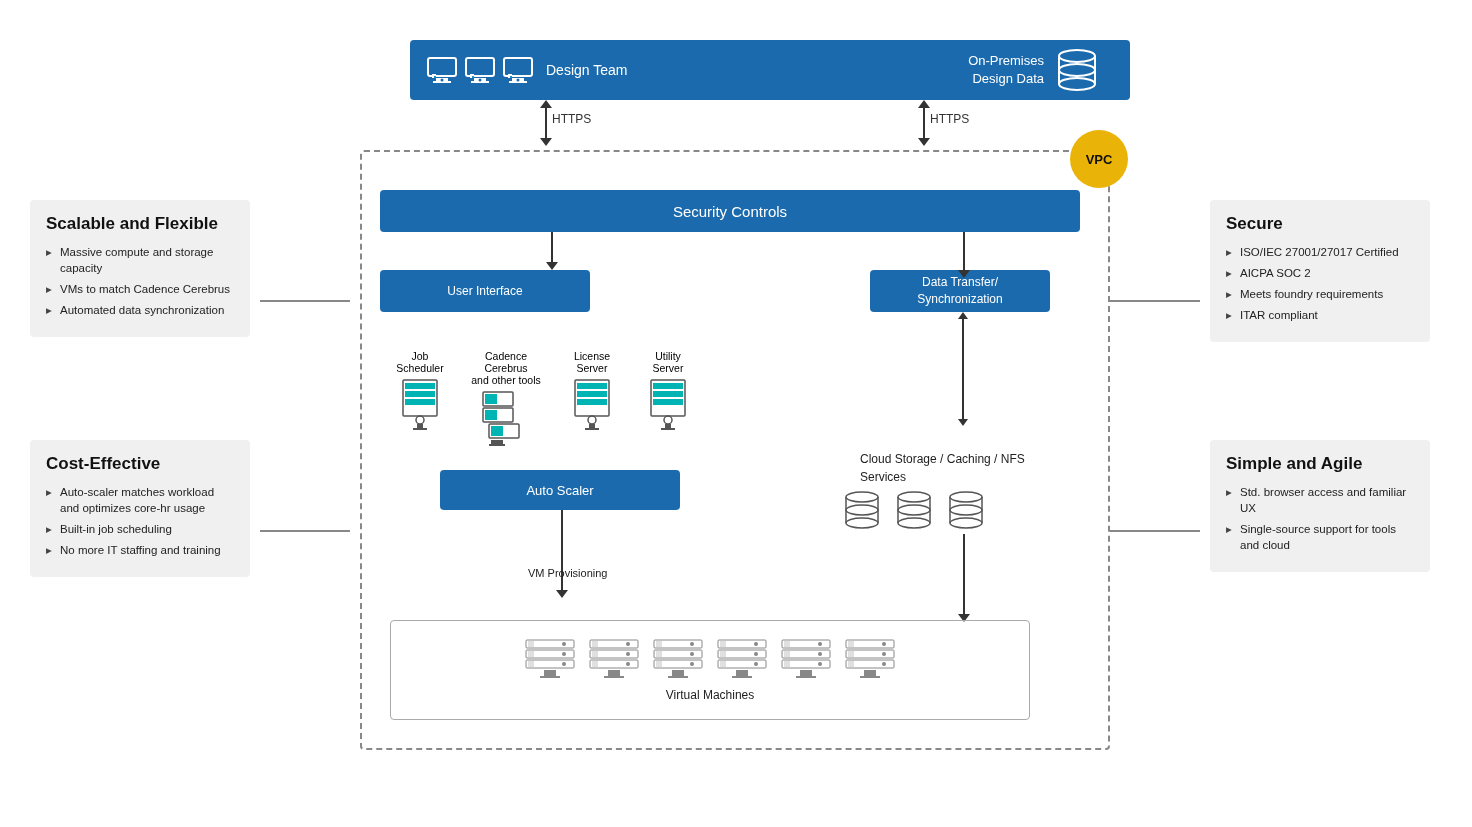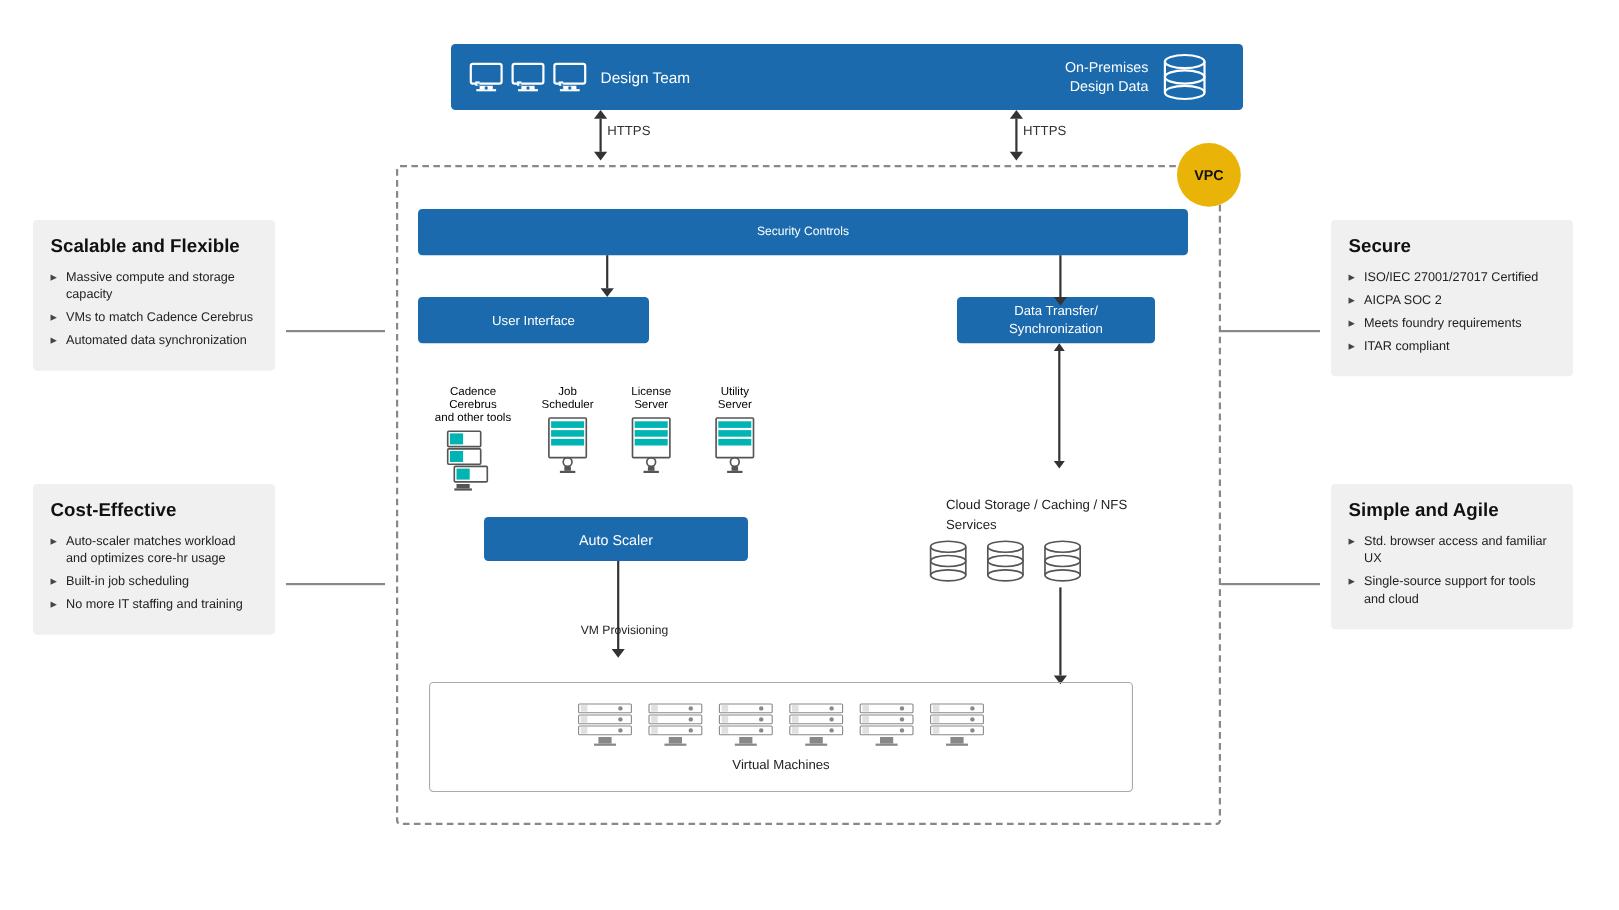--- a/index.html
+++ b/index.html
@@ -140,21 +140,21 @@
     <div style="width:0;height:0;border-left:6px solid transparent;border-right:6px solid transparent;border-bottom:8px solid #333;"></div>
     <div style="width:2px; height:30px; background:#333;"></div>
     <div style="width:0;height:0;border-left:6px solid transparent;border-right:6px solid transparent;border-top:8px solid #333;"></div>
   </div>
   <div style="position:absolute; top:82px; left:580px; font-size:12px; color:#333;">HTTPS</div>
 
   <div style="position:absolute; top:120px; left:10px; width:750px; height:600px; border:2px dashed #888; border-radius:4px;"></div>
 
   <div style="position:absolute; top:100px; left:720px; width:58px; height:58px; background:#eab308; border-radius:50%; display:flex; align-items:center; justify-content:center; font-size:13px; font-weight:bold; color:#111;">VPC</div>
 
-  <div style="position:absolute; top:160px; left:30px; width:700px; height:42px; background:#1a6aad; border-radius:4px; display:flex; align-items:center; justify-content:center; color:white; font-size:11px;">Security Controls</div>
+  <div style="position:absolute; top:160px; left:30px; width:700px; height:42px; background:#1a6aad; border-radius:4px; display:flex; align-items:center; justify-content:center; color:white; font-size:15px;">Security Controls</div>
 
   <div style="position:absolute; top:202px; left:196px; display:flex; flex-direction:column; align-items:center;">
     <div style="width:2px; height:30px; background:#333;"></div>
     <div style="width:0;height:0;border-left:6px solid transparent;border-right:6px solid transparent;border-top:8px solid #333;"></div>
   </div>
 
   <div style="position:absolute; top:240px; left:30px; width:210px; height:42px; background:#1a6aad; border-radius:4px; display:flex; align-items:center; justify-content:center; color:white; font-size:12px;">User Interface</div>
 
   <div style="position:absolute; top:240px; left:520px; width:180px; height:42px; background:#1a6aad; border-radius:4px; display:flex; align-items:center; justify-content:center; color:white; font-size:12px; text-align:center; line-height:1.4;">
     <span>Data Transfer/<br>Synchronization</span>
@@ -165,46 +165,46 @@
     <div style="width:2px; height:100px; background:#333;"></div>
     <div style="width:0;height:0;border-left:5px solid transparent;border-right:5px solid transparent;border-top:7px solid #333;"></div>
   </div>
 
   <div style="position:absolute; top:202px; left:608px; display:flex; flex-direction:column; align-items:center;">
     <div style="width:2px; height:38px; background:#333;"></div>
     <div style="width:0;height:0;border-left:6px solid transparent;border-right:6px solid transparent;border-top:8px solid #333;"></div>
   </div>
 
   <div style="position:absolute; top:320px; left:40px; display:flex; gap:16px; align-items:flex-start;">
-
-    <div style="display:flex;flex-direction:column;align-items:center;gap:4px;font-size:10.5px;text-align:center;width:80px;">
-      <span>Cadence Cerebrus<br>and other tools</span>
-
-      <svg width="50" height="60" viewBox="0 0 50 60">
-        <rect x="2" y="2" width="30" height="14" rx="1" fill="none" stroke="#555" stroke-width="1.5"></rect>
-        <rect x="4" y="4" width="12" height="10" fill="#00b4b4"></rect>
-        <rect x="2" y="18" width="30" height="14" rx="1" fill="none" stroke="#555" stroke-width="1.5"></rect>
-        <rect x="4" y="20" width="12" height="10" fill="#00b4b4"></rect>
-        <rect x="8" y="34" width="30" height="14" rx="1" fill="none" stroke="#555" stroke-width="1.5"></rect>
-        <rect x="10" y="36" width="12" height="10" fill="#00b4b4"></rect>
-        <rect x="10" y="50" width="12" height="4" fill="#555"></rect>
-        <rect x="8" y="54" width="16" height="2" fill="#555"></rect>
-      </svg>
-    </div>
 
     <div style="display:flex;flex-direction:column;align-items:center;gap:4px;font-size:10.5px;text-align:center;width:60px;">
       <span>Job<br>Scheduler</span>
       <svg width="38" height="55" viewBox="0 0 38 55">
         <rect x="2" y="2" width="34" height="36" rx="1" fill="none" stroke="#555" stroke-width="1.5"></rect>
         <rect x="4" y="5" width="30" height="6" fill="#00b4b4"></rect>
         <rect x="4" y="13" width="30" height="6" fill="#00b4b4"></rect>
         <rect x="4" y="21" width="30" height="6" fill="#00b4b4"></rect>
         <circle cx="19" cy="42" r="4" fill="none" stroke="#555" stroke-width="1.5"></circle>
         <rect x="16" y="46" width="6" height="4" fill="#555"></rect>
         <rect x="12" y="50" width="14" height="2" fill="#555"></rect>
+      </svg>
+    </div>
+
+    <div style="display:flex;flex-direction:column;align-items:center;gap:4px;font-size:10.5px;text-align:center;width:80px;">
+      <span>Cadence Cerebrus<br>and other tools</span>
+
+      <svg width="50" height="60" viewBox="0 0 50 60">
+        <rect x="2" y="2" width="30" height="14" rx="1" fill="none" stroke="#555" stroke-width="1.5"></rect>
+        <rect x="4" y="4" width="12" height="10" fill="#00b4b4"></rect>
+        <rect x="2" y="18" width="30" height="14" rx="1" fill="none" stroke="#555" stroke-width="1.5"></rect>
+        <rect x="4" y="20" width="12" height="10" fill="#00b4b4"></rect>
+        <rect x="8" y="34" width="30" height="14" rx="1" fill="none" stroke="#555" stroke-width="1.5"></rect>
+        <rect x="10" y="36" width="12" height="10" fill="#00b4b4"></rect>
+        <rect x="10" y="50" width="12" height="4" fill="#555"></rect>
+        <rect x="8" y="54" width="16" height="2" fill="#555"></rect>
       </svg>
     </div>
 
     <div style="display:flex;flex-direction:column;align-items:center;gap:4px;font-size:10.5px;text-align:center;width:60px;">
       <span>License<br>Server</span>
       <svg width="38" height="55" viewBox="0 0 38 55">
         <rect x="2" y="2" width="34" height="36" rx="1" fill="none" stroke="#555" stroke-width="1.5"></rect>
         <rect x="4" y="5" width="30" height="6" fill="#00b4b4"></rect>
         <rect x="4" y="13" width="30" height="6" fill="#00b4b4"></rect>
         <rect x="4" y="21" width="30" height="6" fill="#00b4b4"></rect>

